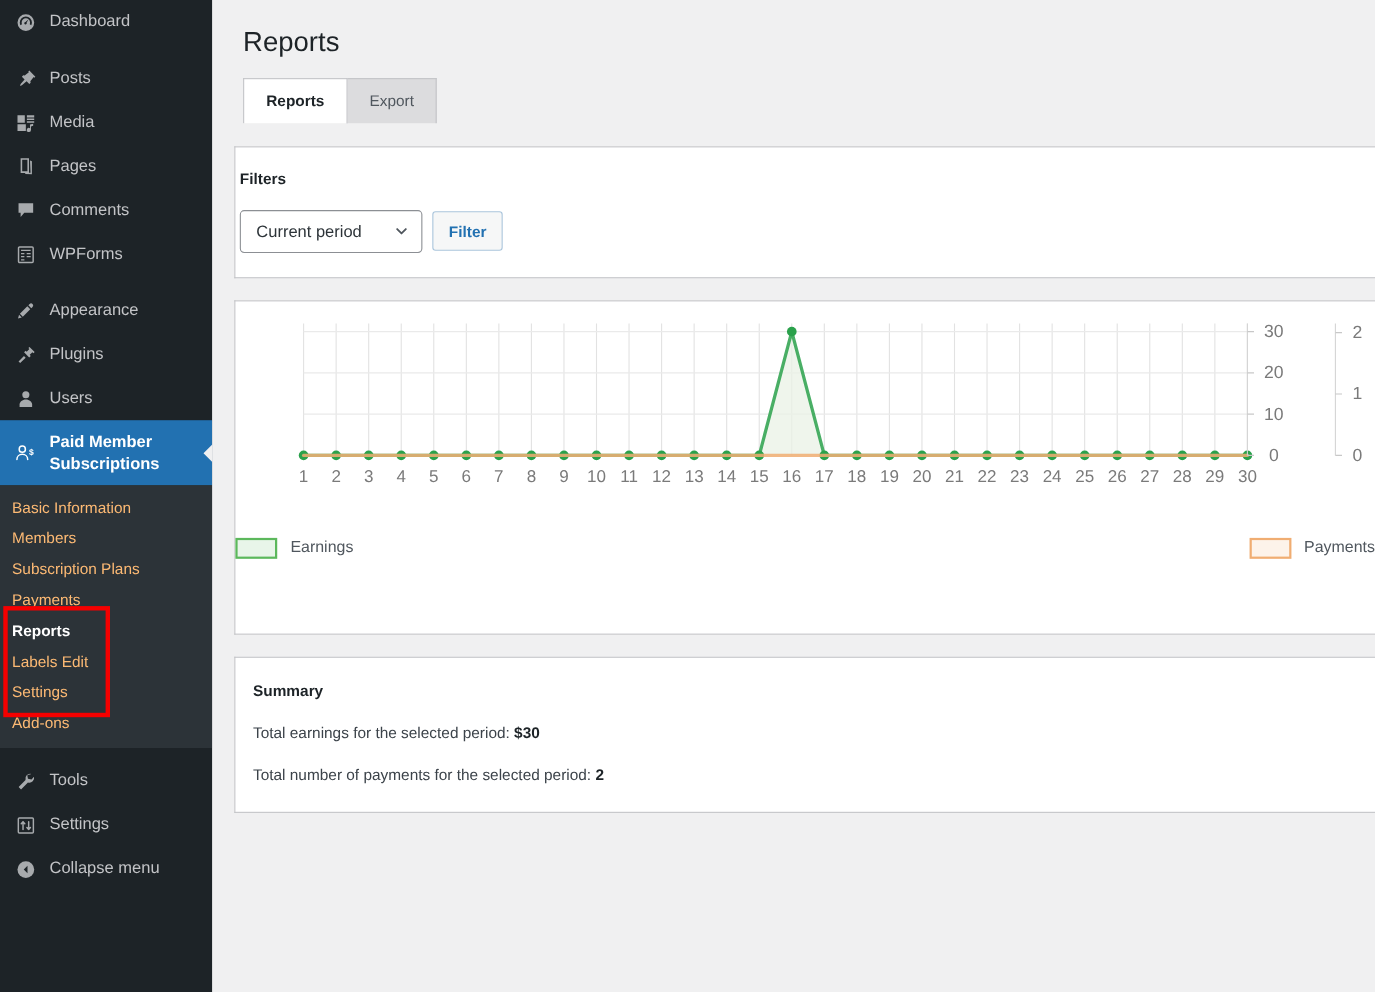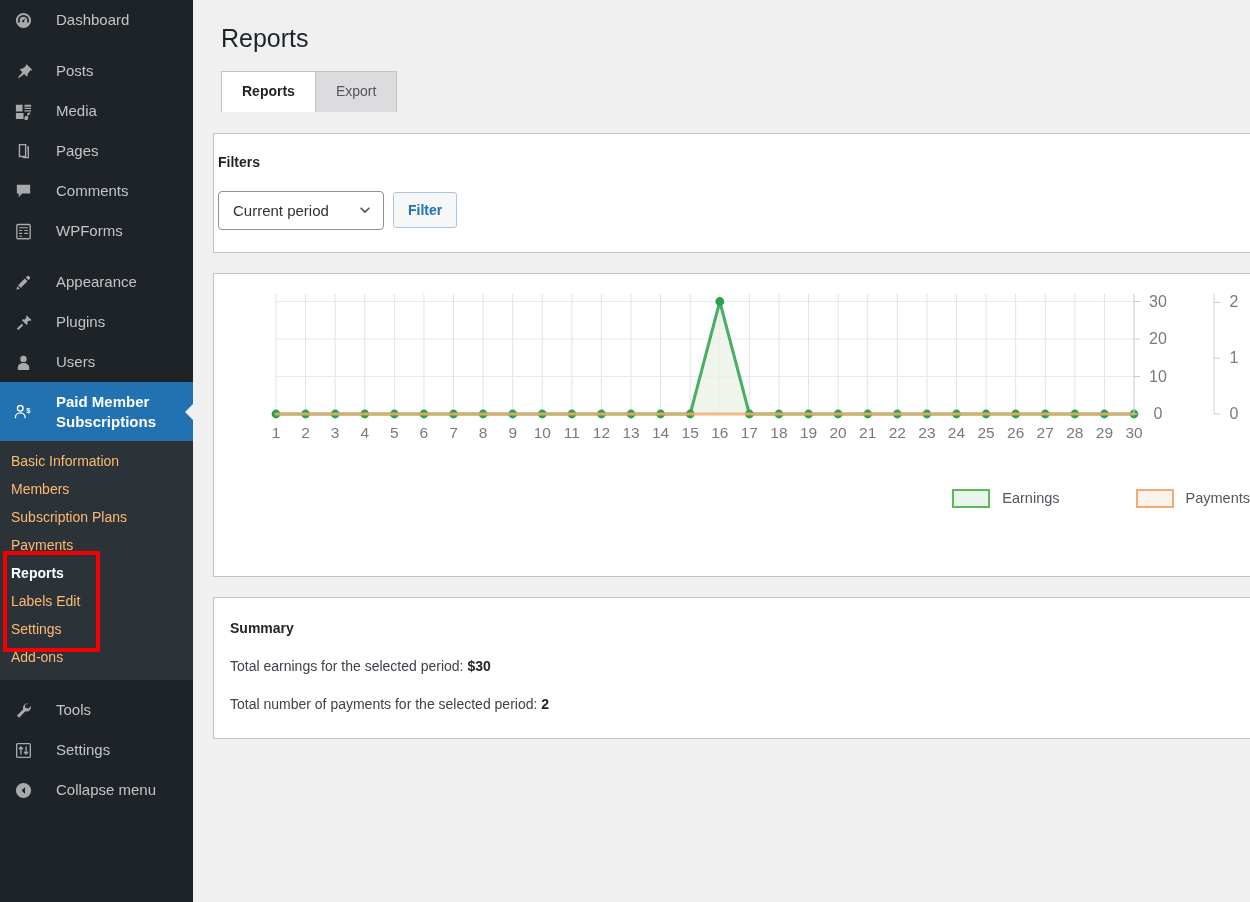--- a/index.html
+++ b/index.html
@@ -11,21 +11,21 @@
   }
   .app { display: flex; width: 1250px; height: 902px; }
 
   
   .sidebar {
     width: 193px; min-width: 193px; height: 902px;
     background: #1d2327; color: #c3c4c7;
     position: relative; overflow: hidden;
   }
   .menu-item {
-    display: flex; align-items: center; gap: 22px;
+    display: flex; align-items: center; gap: 11px;
     padding: 10px 0 10px 12px;
     font-size: 15px; color: #c3c4c7; line-height: 1.3;
     cursor: pointer; position: relative;
   }
   .menu-item .mi-ico {
     width: 22px; height: 20px; display: flex;
     align-items: center; justify-content: center;
     color: #a7aaad; flex: 0 0 22px;
   }
   .menu-item .mi-ico svg { display: block; }
@@ -107,21 +107,21 @@
   .card.chart { margin-top: 20px; height: 304px; }
   .card.summary { margin-top: 20px; padding: 22px 16px 26px 16px; }
   .sum-line { font-size: 14px; color: #3c434a; margin-top: 22px; }
   .sum-line b { color: #1d2327; font-weight: 700; }
 
   
   .chart-wrap { position: relative; width: 100%; height: 100%; }
   .chart-svg { position: absolute; left: 0; top: 0; }
   .legend {
     position: absolute; left: 0; right: 0; top: 215px;
-    display: flex; justify-content: flex-end; gap: 76px;
+    display: flex; justify-content: space-between; gap: 96px;
   }
   .legend-item { display: flex; align-items: center; gap: 12px; }
   .legend-swatch { width: 38px; height: 19px; border: 2px solid #000; }
   .legend-label { font-size: 14.5px; color: #50575e; }
 </style>
 </head>
 <body>
 
 <div class="app">
 

